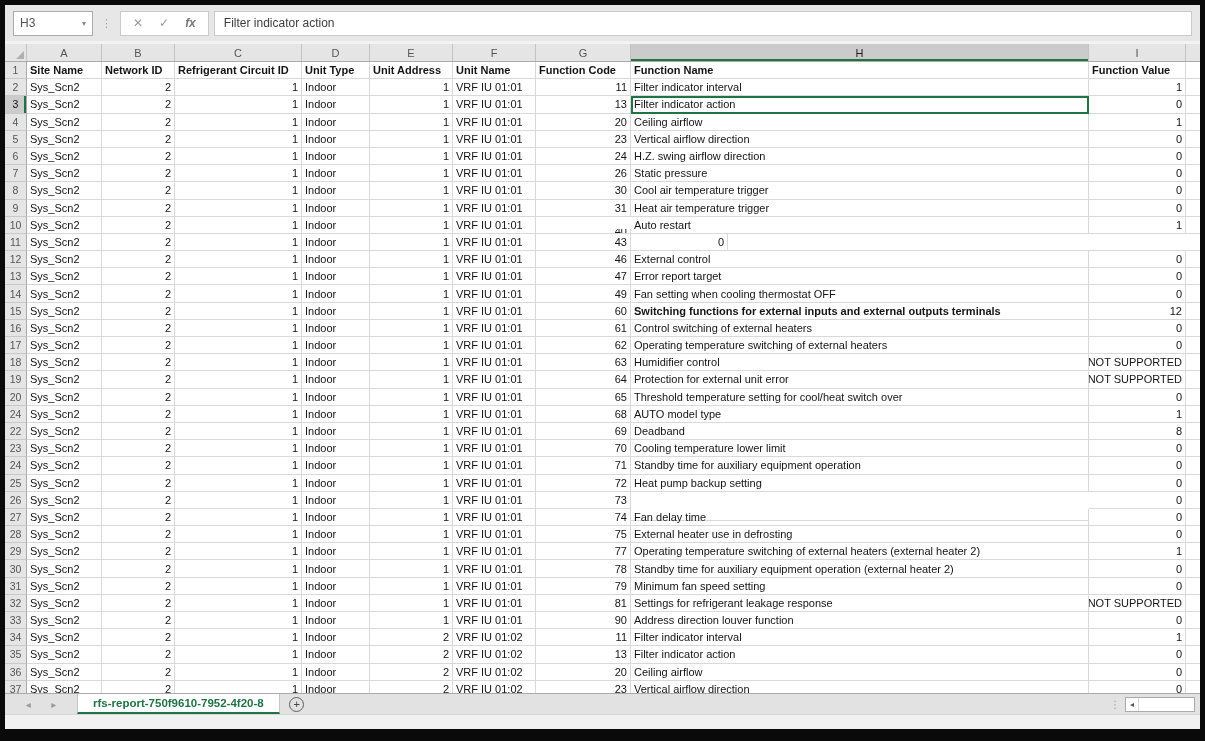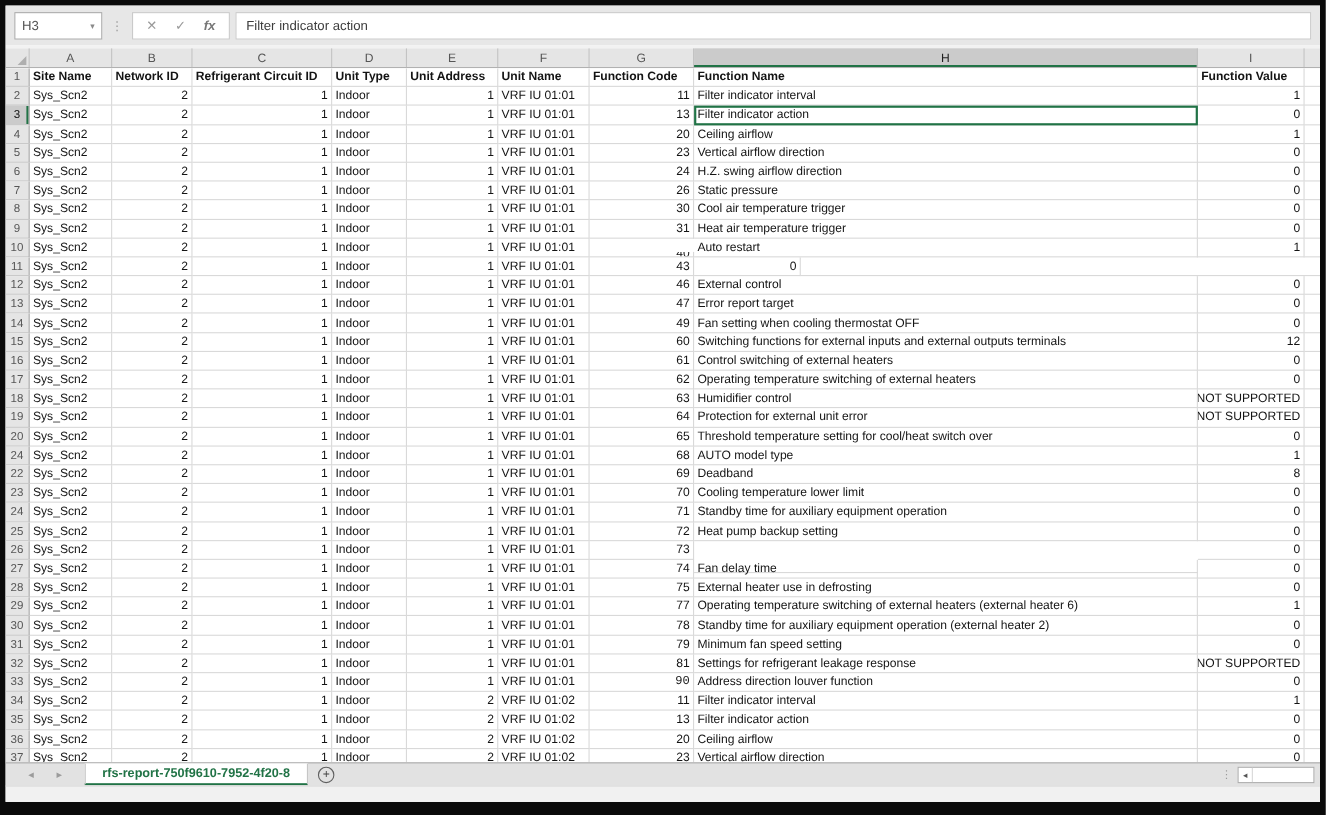--- a/index.html
+++ b/index.html
@@ -292,21 +292,21 @@
       </div>
       <div class="g-row">
         <div class="g-rowhead">15</div>
         <div class="g-cell" style="width: 75px; justify-content: flex-start;">Sys_Scn2</div>
         <div class="g-cell" style="width: 73px; justify-content: flex-end;">2</div>
         <div class="g-cell" style="width: 127px; justify-content: flex-end;">1</div>
         <div class="g-cell" style="width: 68px; justify-content: flex-start;">Indoor</div>
         <div class="g-cell" style="width: 83px; justify-content: flex-end;">1</div>
         <div class="g-cell" style="width: 83px; justify-content: flex-start;">VRF IU 01:01</div>
         <div class="g-cell" style="width: 95px; justify-content: flex-end;">60</div>
-        <div class="g-cell" style="width: 458px; justify-content: flex-start;">Switching functions for external inputs and external outputs terminals</div>
+        <div class="g-cell" style="width: 458px; justify-content: flex-start; font-weight: bold;">Switching functions for external inputs and external outputs terminals</div>
         <div class="g-cell" style="width: 97px; justify-content: flex-end;">12</div>
         <div class="g-cell filler"></div>
       </div>
       <div class="g-row">
         <div class="g-rowhead">16</div>
         <div class="g-cell" style="width: 75px; justify-content: flex-start;">Sys_Scn2</div>
         <div class="g-cell" style="width: 73px; justify-content: flex-end;">2</div>
         <div class="g-cell" style="width: 127px; justify-content: flex-end;">1</div>
         <div class="g-cell" style="width: 68px; justify-content: flex-start;">Indoor</div>
         <div class="g-cell" style="width: 83px; justify-content: flex-end;">1</div>
@@ -474,21 +474,21 @@
       </div>
       <div class="g-row">
         <div class="g-rowhead">29</div>
         <div class="g-cell" style="width: 75px; justify-content: flex-start;">Sys_Scn2</div>
         <div class="g-cell" style="width: 73px; justify-content: flex-end;">2</div>
         <div class="g-cell" style="width: 127px; justify-content: flex-end;">1</div>
         <div class="g-cell" style="width: 68px; justify-content: flex-start;">Indoor</div>
         <div class="g-cell" style="width: 83px; justify-content: flex-end;">1</div>
         <div class="g-cell" style="width: 83px; justify-content: flex-start;">VRF IU 01:01</div>
         <div class="g-cell" style="width: 95px; justify-content: flex-end;">77</div>
-        <div class="g-cell" style="width: 458px; justify-content: flex-start;">Operating temperature switching of external heaters (external heater 6)</div>
+        <div class="g-cell" style="width: 458px; justify-content: flex-start;">Operating temperature switching of external heaters (external heater 2)</div>
         <div class="g-cell" style="width: 97px; justify-content: flex-end;">1</div>
         <div class="g-cell filler"></div>
       </div>
       <div class="g-row">
         <div class="g-rowhead">30</div>
         <div class="g-cell" style="width: 75px; justify-content: flex-start;">Sys_Scn2</div>
         <div class="g-cell" style="width: 73px; justify-content: flex-end;">2</div>
         <div class="g-cell" style="width: 127px; justify-content: flex-end;">1</div>
         <div class="g-cell" style="width: 68px; justify-content: flex-start;">Indoor</div>
         <div class="g-cell" style="width: 83px; justify-content: flex-end;">1</div>
@@ -525,21 +525,21 @@
         <div class="g-cell filler"></div>
       </div>
       <div class="g-row">
         <div class="g-rowhead">33</div>
         <div class="g-cell" style="width: 75px; justify-content: flex-start;">Sys_Scn2</div>
         <div class="g-cell" style="width: 73px; justify-content: flex-end;">2</div>
         <div class="g-cell" style="width: 127px; justify-content: flex-end;">1</div>
         <div class="g-cell" style="width: 68px; justify-content: flex-start;">Indoor</div>
         <div class="g-cell" style="width: 83px; justify-content: flex-end;">1</div>
         <div class="g-cell" style="width: 83px; justify-content: flex-start;">VRF IU 01:01</div>
-        <div class="g-cell" style="width: 95px; justify-content: flex-end; font-family: Liberation Mono, monospace;">90</div>
+        <div class="g-cell" style="width: 95px; justify-content: flex-end;">90</div>
         <div class="g-cell" style="width: 458px; justify-content: flex-start;">Address direction louver function</div>
         <div class="g-cell" style="width: 97px; justify-content: flex-end;">0</div>
         <div class="g-cell filler"></div>
       </div>
       <div class="g-row">
         <div class="g-rowhead">34</div>
         <div class="g-cell" style="width: 75px; justify-content: flex-start;">Sys_Scn2</div>
         <div class="g-cell" style="width: 73px; justify-content: flex-end;">2</div>
         <div class="g-cell" style="width: 127px; justify-content: flex-end;">1</div>
         <div class="g-cell" style="width: 68px; justify-content: flex-start;">Indoor</div>

